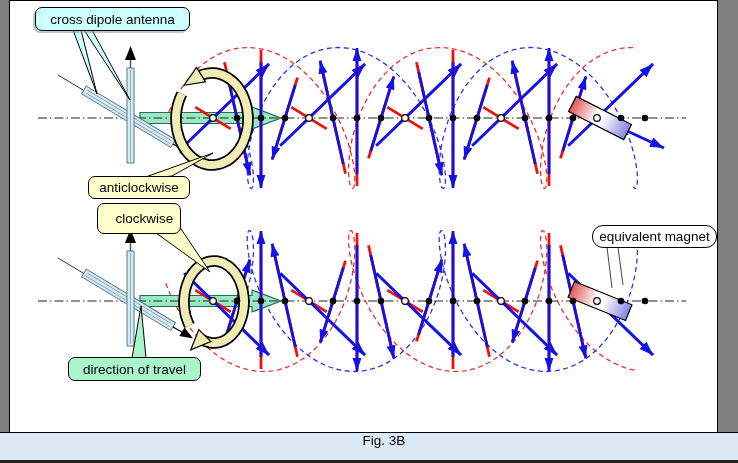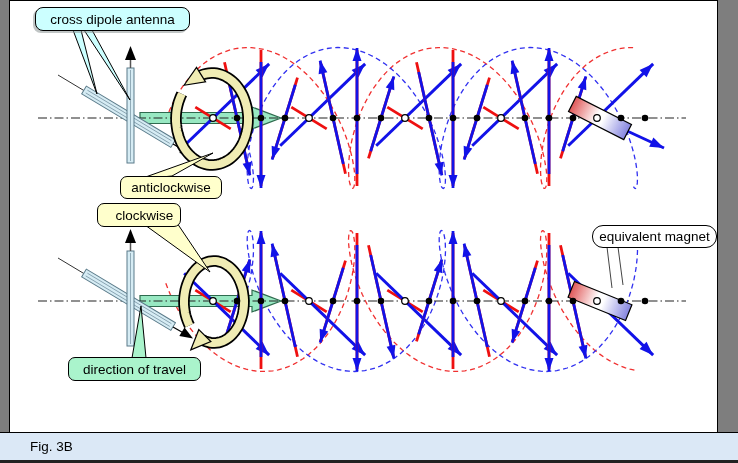--- a/index.html
+++ b/index.html
@@ -4,24 +4,24 @@
 <style>
   html,body{margin:0;padding:0;}
   .stage{position:relative;width:738px;height:463px;background:#7e7e7e;
          font-family:"Liberation Sans",sans-serif;overflow:hidden;}
   .panel{position:absolute;left:9px;top:0;width:709px;height:433px;
          background:#fff;border:1px solid #000;box-sizing:border-box;}
   svg.diagram{position:absolute;left:0;top:0;}
   .lbl{position:absolute;display:flex;align-items:center;justify-content:center;
        border:1.4px solid #000;border-radius:7px;font-size:13.5px;color:#000;
        box-sizing:border-box;white-space:nowrap;background:#fff;}
-  .shadow{box-shadow:-2px 2px 0 rgba(140,150,150,.55);border-radius:8px;}
+  .shadow{box-shadow:-2px 2px 0 rgba(140,150,150,.55);}
   #lbl-cross{left:35px;top:7px;width:155px;height:24px;}
   #lbl-anti{left:88px;top:176px;width:102px;height:23px;}
-  #lbl-clock{left:97px;top:203px;width:84px;height:24px;padding-left:11px;}
+  #lbl-clock{left:97px;top:203px;width:84px;height:31px;padding-left:11px;}
   #lbl-eq{left:592px;top:225px;width:125px;height:23px;}
   #lbl-dir{left:68px;top:357px;width:133px;height:24px;}
   .caption{position:absolute;left:0;top:432px;width:738px;height:31px;
            border-top:1px solid #000;border-bottom:3px solid #222;
            display:flex;align-items:center;padding-left:30px;box-sizing:border-box;
            font-size:13.5px;color:#000;}
   .caption .sep{display:inline-block;width:24px;}
 </style>
 </head>
 <body>
@@ -263,30 +263,30 @@
         <polygon points="145,225 175,220 210,272" fill="#ffffcc" stroke="#000" stroke-width="1"></polygon>
         <polygon points="132,358 146,358 141,306" fill="#aaf4cc" stroke="#000" stroke-width="1"></polygon>
         <line x1="607" y1="247" x2="612" y2="288" stroke="#444" stroke-width="1"></line>
         <line x1="618" y1="247" x2="623" y2="285" stroke="#444" stroke-width="1"></line>
       </g>
     </svg>
 
   <div class="lbl shadow" id="lbl-cross" style="background: rgb(204, 255, 255);">
     <span>cross dipole antenna</span>
   </div>
-  <div class="lbl" id="lbl-anti" style="background: rgb(255, 255, 204); margin-left: 32px;">
+  <div class="lbl" id="lbl-anti" style="background: rgb(255, 255, 204);">
     <span>anticlockwise</span>
   </div>
   <div class="lbl" id="lbl-clock" style="background: rgb(255, 255, 204);">
     <span>clockwise</span>
   </div>
   <div class="lbl" id="lbl-eq" style="background: rgb(255, 255, 255); border-radius: 11px;">
     <span>equivalent magnet</span>
   </div>
   <div class="lbl" id="lbl-dir" style="background: rgb(170, 244, 204);">
     <span>direction of travel</span>
   </div>
 
-  <div class="caption" style="background: rgb(219, 232, 246);">
+  <div class="caption" style="background: rgb(219, 232, 246); flex-direction: column;">
     <span>Fig. 3B</span>
     <span class="sep"></span>
   </div>
 </div>
 
 </body></html>

